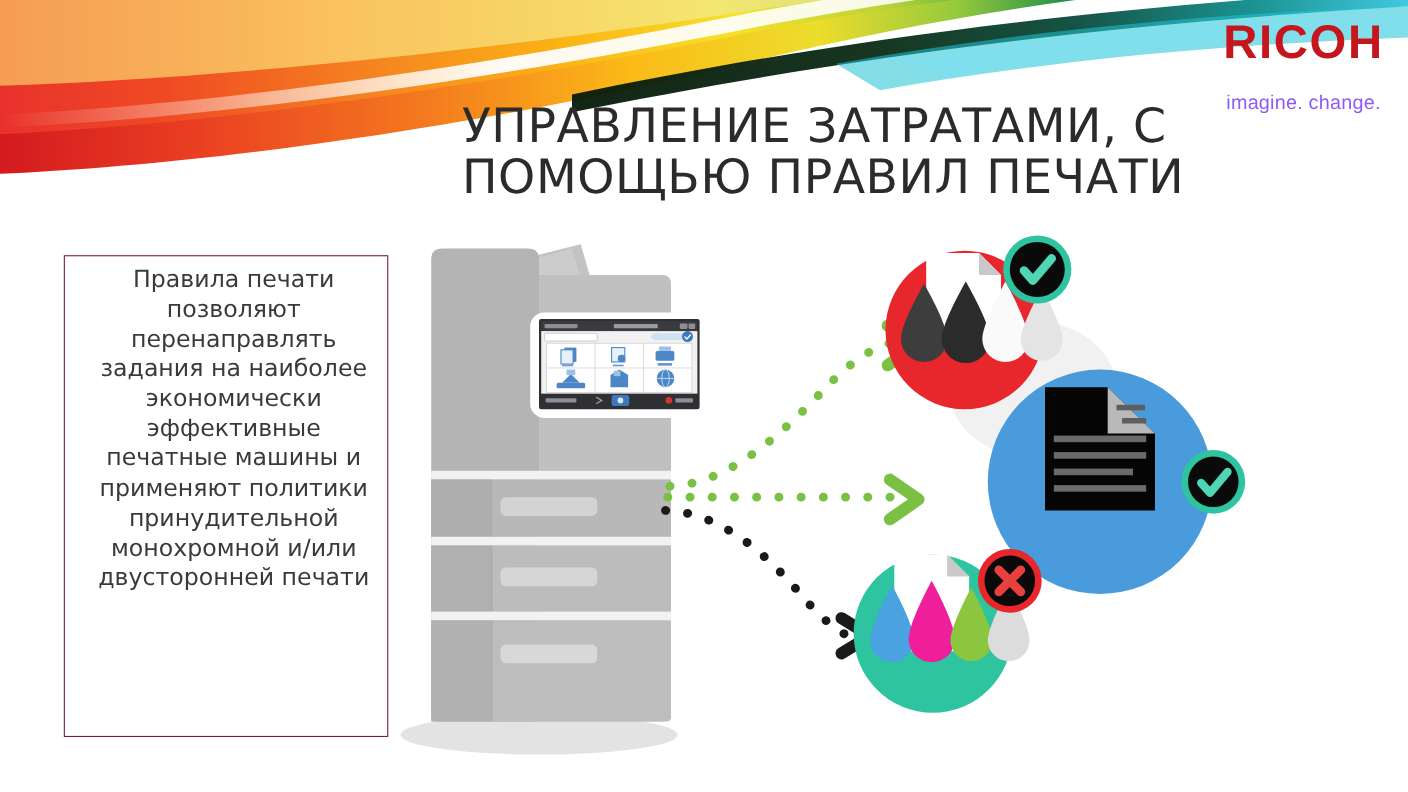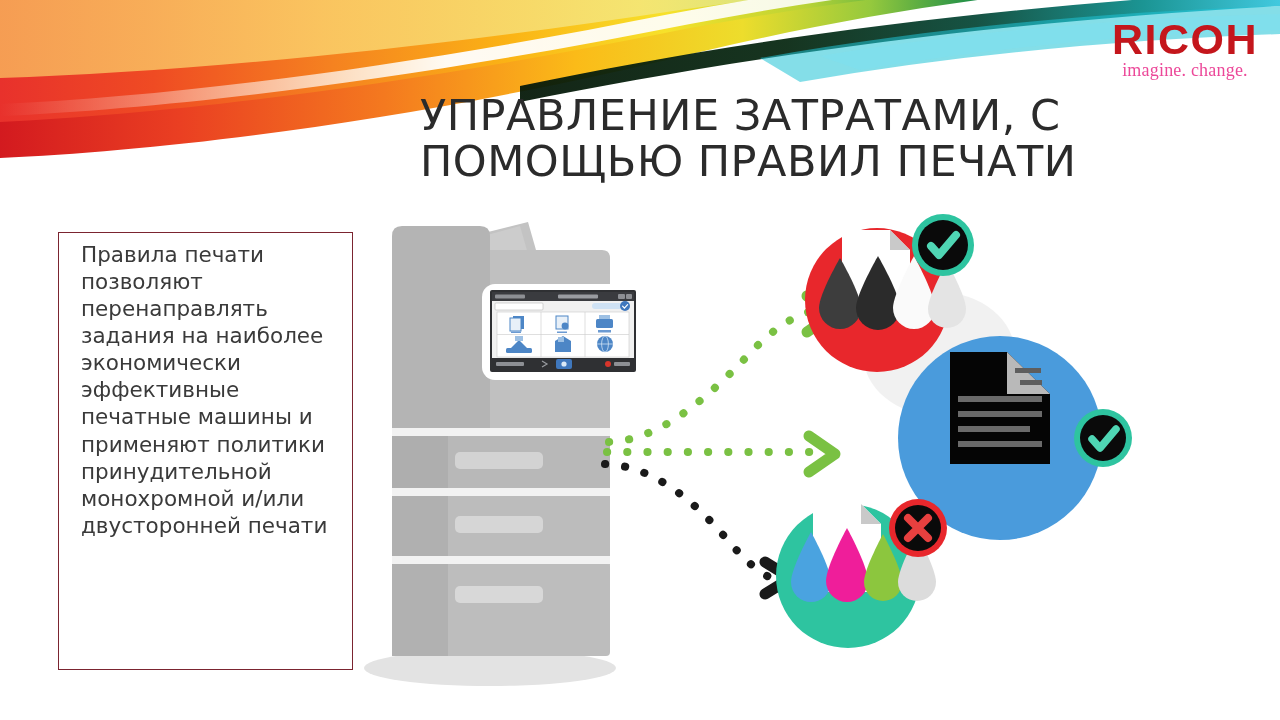--- a/index.html
+++ b/index.html
@@ -20,42 +20,42 @@
   
   #logo {
     position:absolute; right:22px; top:18px;
     text-align:center; line-height:1;
   }
   #logo .word {
     font-size:43px; font-weight:bold; letter-spacing:1.5px;
     color:#c4161c; font-family:"Liberation Sans", sans-serif;
   }
   #logo .tag {
-    font-size:18px; color:#ec4899; margin-top:0;
-    font-family:Liberation Serif, serif; letter-spacing:.2px;
+    font-size:18px; color:#8b5cf6; margin-top:23px;
+    font-family:Liberation Sans, sans-serif; letter-spacing:.2px;
   }
 
   
   #title {
     position:absolute; left:420px; top:92px; width:800px;
     text-align:left;
     font-size:43px; line-height:1.08; color:#2b2b2b;
     font-family:"DejaVu Sans", sans-serif;
     font-weight:400; letter-spacing:.5px;
   }
 
   
   #textbox {
     position:absolute; left:58px; top:232px; width:295px; height:438px;
     border:1.4px solid #7b2430;
     background:#ffffff;
     padding:8px 8px 4px 6px;
   }
   #textbox p {
-    text-align:left;
+    text-align:center;
     font-size:21.5px; line-height:1.26;
     color:#3a3a3a;
     font-family:"DejaVu Sans", sans-serif;
     margin-left:16px;
   }
 
   
   #printer { position:absolute; left:330px; top:200px; width:340px; height:500px; }
 
   

